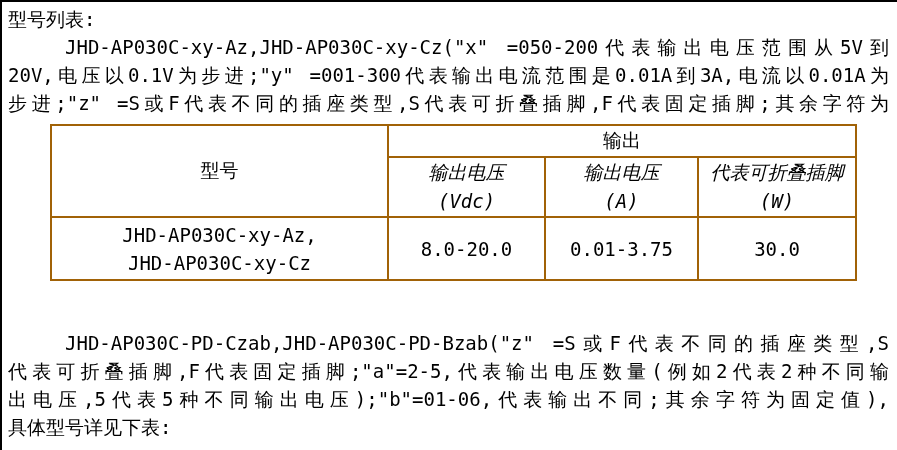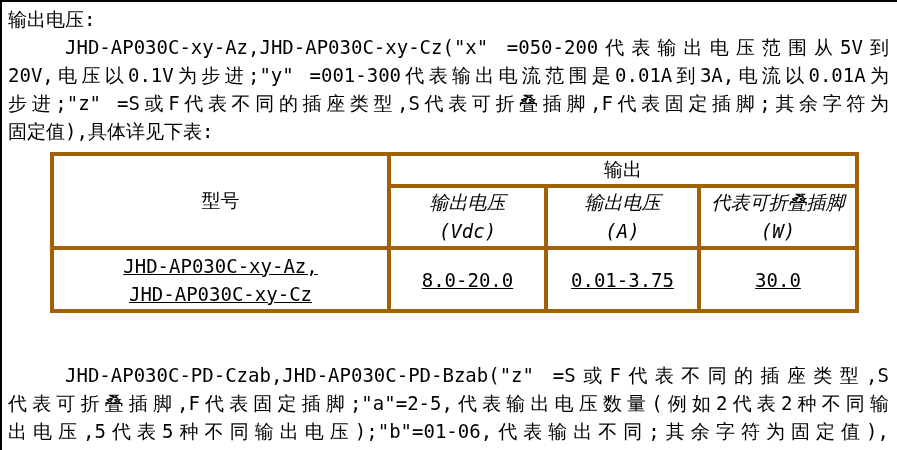--- a/index.html
+++ b/index.html
@@ -28,46 +28,45 @@
   .line.noj { text-align-last: left; }
   .heading { line-height: 28px; height: 28px; }
 
   table.spec {
     border-collapse: collapse;
     table-layout: fixed;
     width: 805px;
     margin: 7px 0 0 42px;
   }
   table.spec td {
-    border: 4px solid #a16207;
+    border: 2px solid #a16207;
     text-align: center;
     vertical-align: middle;
     padding: 0;
     overflow: hidden;
   }
   tr.r1 { height: 32px; }
   tr.r2 { height: 60px; }
-  tr.r3 { height: 63px; text-decoration: underline; }
+  tr.r3 { height: 63px; }
   .cell2l { line-height: 29px; font-style: italic; }
   .modelcell { line-height: 28px; }
 
   .para2 { margin-top: 48px; }
 </style>
 </head>
 <body>
 
 <div class="page">
 
-  <div class="heading">输出电压:</div>
+  <div class="heading">型号列表:</div>
 
   <div>
     <div class="line first">JHD-AP030C-xy-Az,JHD-AP030C-xy-Cz("x" =050-200代表输出电压范围从5V到</div>
     <div class="line">20V,电压以0.1V为步进;"y" =001-300代表输出电流范围是0.01A到3A,电流以0.01A为</div>
     <div class="line">步进;"z" =S或F代表不同的插座类型,S代表可折叠插脚,F代表固定插脚;其余字符为</div>
-    <div class="line noj">固定值),具体详见下表:</div>
   </div>
 
   <table class="spec">
     <colgroup>
       <col style="width:337px">
       <col style="width:157px">
       <col style="width:153px">
       <col style="width:158px">
     </colgroup>
     <tbody>

